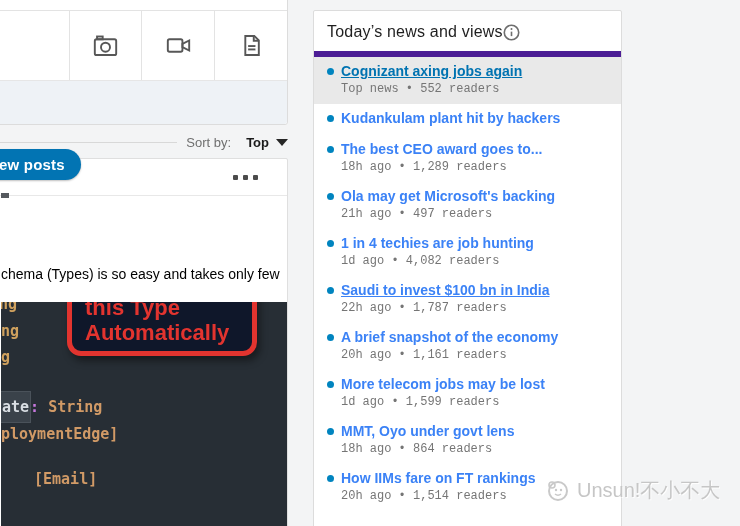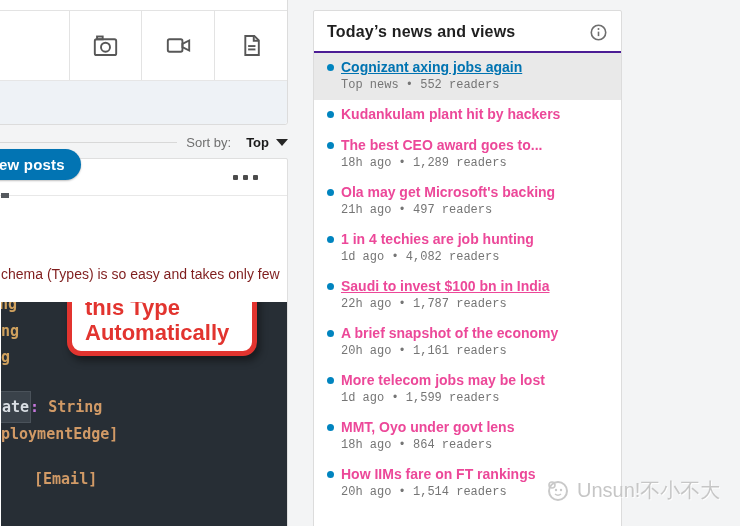--- a/index.html
+++ b/index.html
@@ -44,21 +44,21 @@
   .post-card {
     position:absolute; left:-10px; top:158px; width:298px; height:400px;
     background:#fff; border:1px solid #dfdfdf; border-radius:2px; overflow:hidden;
   }
   .post-header { height:37px; border-bottom:1px solid #e8e8e8; position:relative; }
   .overflow-dots { position:absolute; right:29px; top:16px; display:flex; gap:5px; cursor:pointer; }
   .overflow-dots span { width:5px; height:5px; background:#4c4c4c; border-radius:1px; }
   .avatar-fragment { position:absolute; left:10px; top:34px; width:8px; height:5px; background:#55595e; }
   .post-text {
     position:absolute; left:10px; top:107px; width:288px;
-    font-size:14px; color:#7f1d1d; white-space:nowrap; overflow:hidden;
+    font-size:14px; color:#000000; white-space:nowrap; overflow:hidden;
   }
 
   
   .code-img {
     position:absolute; left:10px; top:143px; width:287px; height:226px;
     background:#272e35; overflow:hidden;
     font-family:"DejaVu Sans Mono",monospace; font-weight:bold; font-size:15px;
   }
   .frag { position:absolute; color:#cfa15e; white-space:pre; }
   .frag.f0 { left:-2px; top:-7px; }
@@ -67,43 +67,43 @@
   .code-line { position:absolute; white-space:pre; }
   .code-line.cl0 { left:0;  top:96px; }
   .code-line.cl1 { left:0;  top:123px; }
   .code-line.cl2 { left:33px; top:168px; }
   .tok-orange  { color:#d19a66; }
   .tok-magenta { color:#c678dd; }
   .tok-box     { color:#d9dee3; background:#3a424a; outline:1px solid #4a525a; padding:6px 1px; }
 
   .callout {
     position:absolute; left:66px; top:-26px; width:190px; height:80px;
-    background:#ffffff; border:5px solid #e2342f; border-radius:14px;
+    background:#0f172a; border:5px solid #e2342f; border-radius:14px;
     padding:14px 0 0 13px; box-shadow:3px 5px 7px rgba(10,10,10,.5);
   }
   .callout-line {
     color:#e2342f; font-family:"Liberation Sans",sans-serif;
     font-weight:bold; font-size:22px; line-height:25px;
   }
 
   
   .news-panel {
     position:absolute; left:313px; top:10px; width:309px; height:540px;
     background:#fff; border:1px solid #dcdcdc; border-radius:2px;
   }
   .news-header {
-    display:flex; justify-content:space-between; align-items:center;
-    padding:12px 14px 10px 13px; border-bottom:2px solid #4c1d95;font-weight:bold;
+    display:flex; align-items:center;
+    padding:12px 14px 10px 13px; border-bottom:6px solid #4c1d95;
   }
   .news-title { font-size:16px; color:#1f1f1f; letter-spacing:.2px; }
   .info-btn { width:17px; height:17px; cursor:pointer; display:flex; }
   .news-list { list-style:none; margin:0; padding:0; }
   .news-item { position:relative; padding:6px 12px 8px 27px; cursor:pointer; }
   .news-item .bullet { position:absolute; left:13px; top:11px; width:7px; height:7px; border-radius:50%; background:#0084bf; }
-  .item-title { font-size:14px; font-weight:bold; color:#ec4899; line-height:17px; }
+  .item-title { font-size:14px; font-weight:bold; color:#3b82f6; line-height:17px; }
   .item-meta  { font-size:12px; color:#757575; line-height:14px; margin-top:2px;font-family:Liberation Mono, monospace; }
   .news-item.active { background:#e9e9e9; }
   .news-item.active .item-title { color:#0073b1; text-decoration:underline; }
   .news-item.visited .item-title { text-decoration:underline; }
 
   
   .watermark {
     position:absolute; left:544px; top:477px; z-index:9;
     display:flex; align-items:center; gap:6px;
     color:#c6c6c6; font-size:20px; font-weight:normal;

